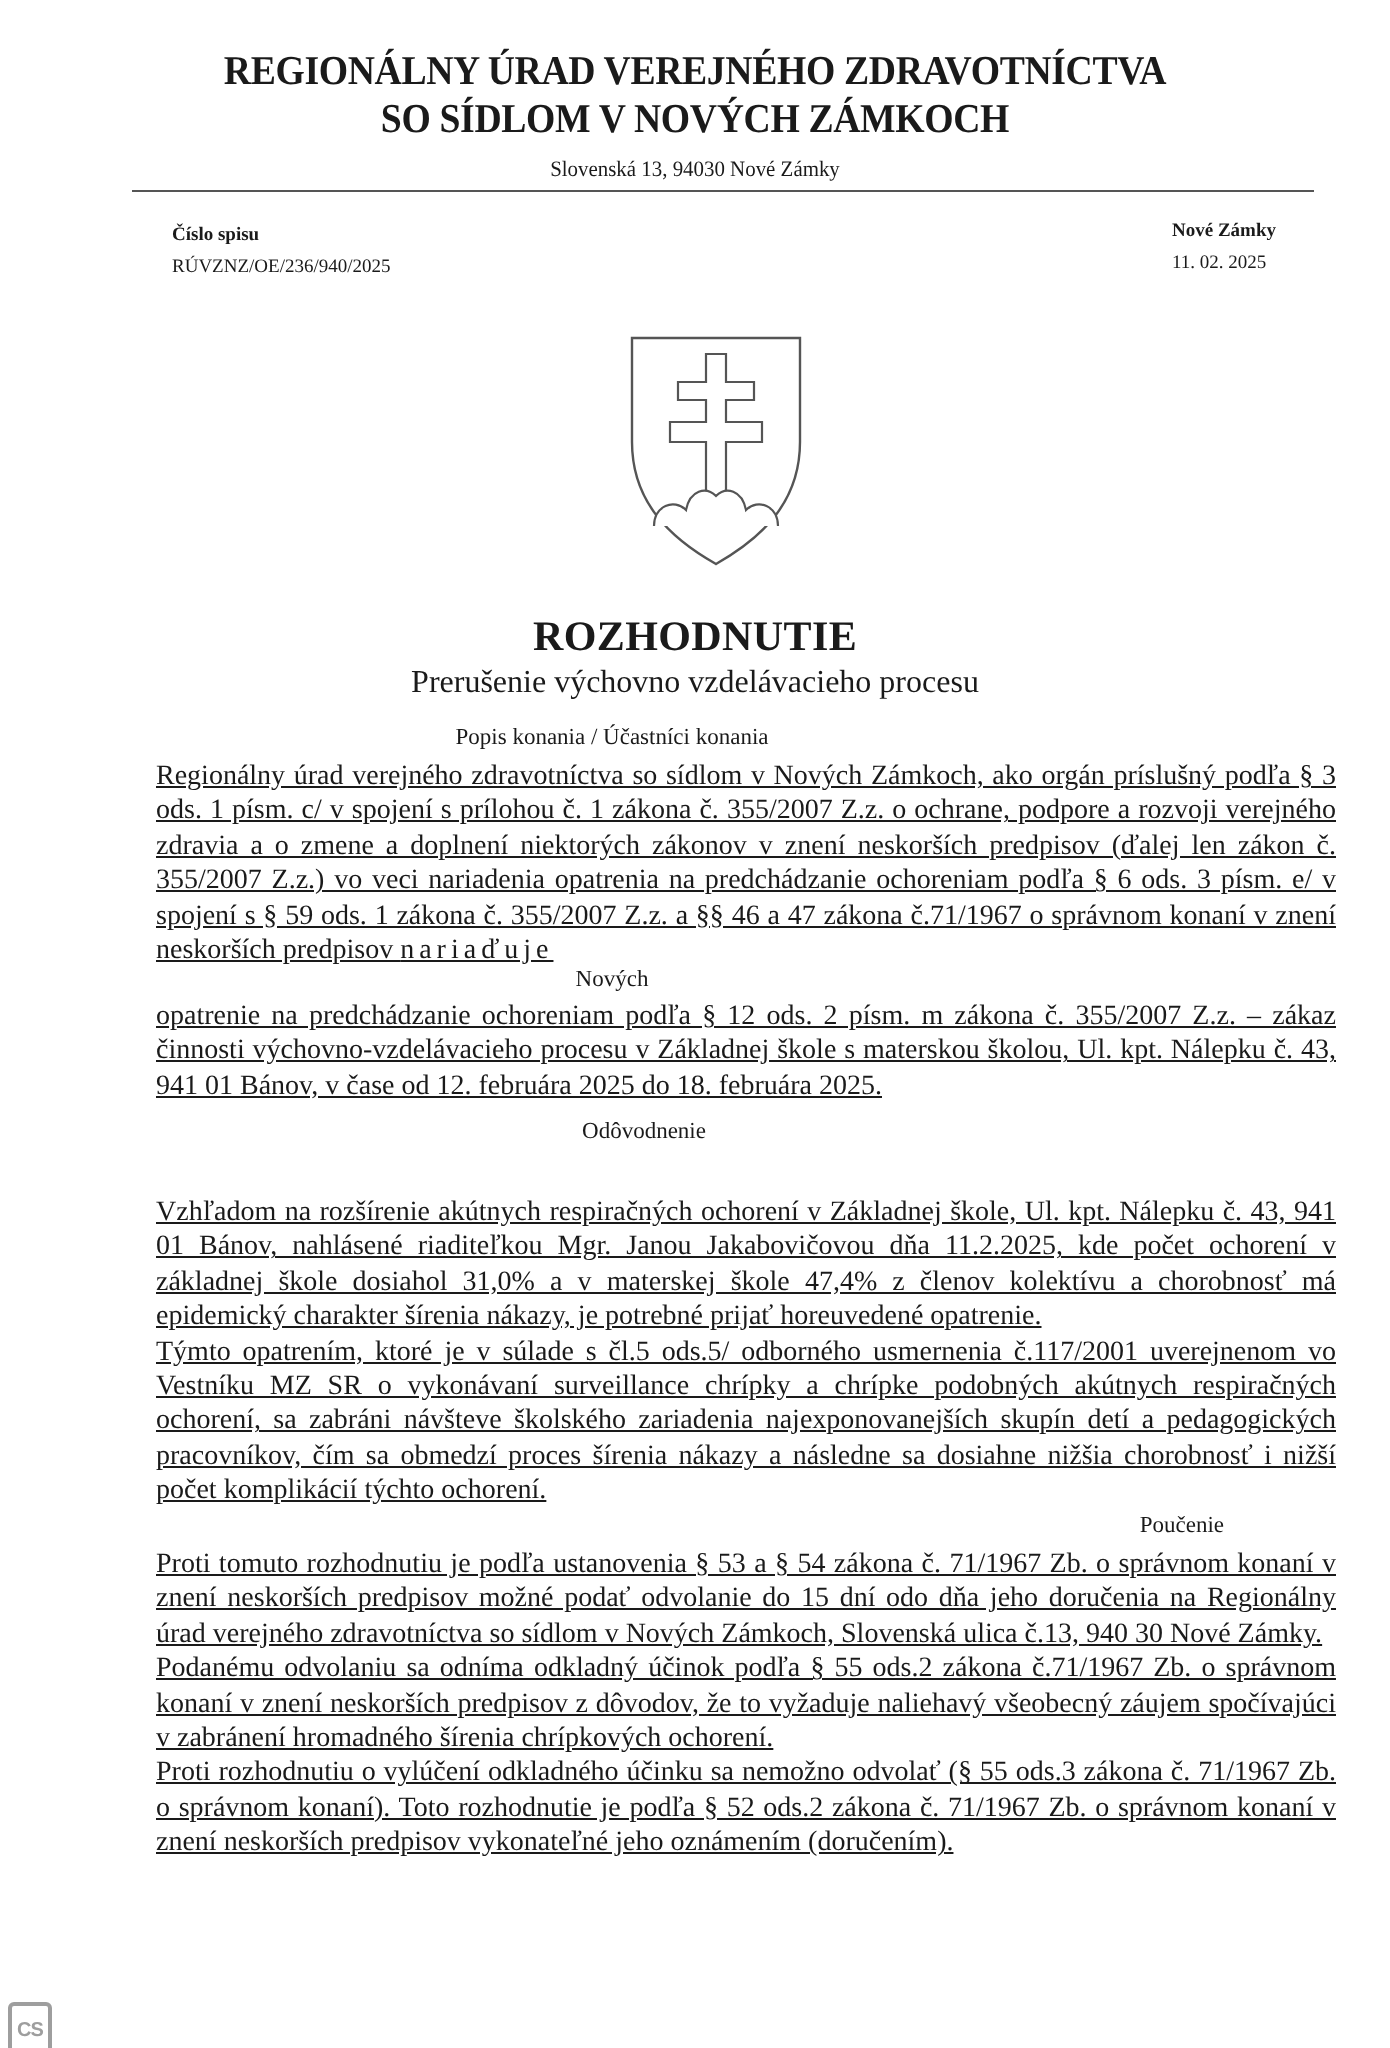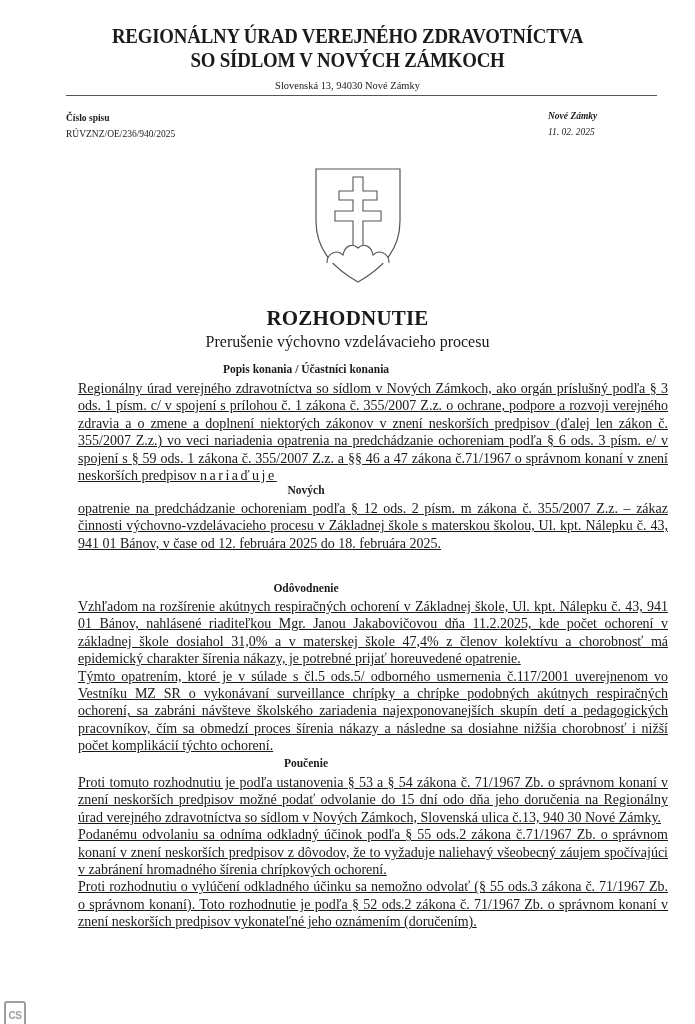--- a/index.html
+++ b/index.html
@@ -13,47 +13,47 @@
       font-weight: bold; font-size: 20.5px; letter-spacing: -0.2px; line-height: 24px;
       transform: scaleX(0.92); transform-origin: center;
     }
     .hdr-l1 { top: 24px; }
     .hdr-l2 { top: 48px; }
     .hdr-addr {
       position: absolute; top: 79px; left: 0; width: 695px; text-align: center;
       font-size: 11px; transform: scaleX(0.95);
     }
     .hdr-rule { position: absolute; top: 95px; left: 66px; width: 591px; height: 0; border-top: 1px solid #555; }
-    .meta { position: absolute; font-size: 9.5px; line-height: 16px; }
+    .meta { position: absolute; font-size: 9.5px; line-height: 16px; margin-left: 20px; }
     .meta-left { left: 66px; top: 110px; }
-    .meta-right { left: 548px; top: 108px; font-style: italic; }
+    .meta-right { left: 566px; top: 108px; }
     .meta .lbl { font-weight: bold; }
     .crest { position: absolute; left: 313px; top: 163px; width: 90px; height: 122px; }
     .doc-title {
       position: absolute; top: 306px; left: 0; width: 695px; text-align: center;
       font-weight: bold; font-size: 21px; letter-spacing: 0.2px;
     }
     .doc-subtitle {
       position: absolute; top: 333px; left: 0; width: 695px; text-align: center; font-size: 16px;
     }
     .section-h {
-      position: absolute; left: 0; width: 612px; text-align: center; font-weight: bold; font-size: 11.5px;
+      position: absolute; left: 0; width: 612px; text-align: center; font-weight: normal; font-size: 11.5px;
     }
     .para {
       position: absolute; left: 78px; width: 590px; font-size: 14px; line-height: 17.4px;
       text-align: justify; margin: 0; text-decoration: underline;
     }
     .para p { margin: 0; }
     .sec1-h { top: 363px; }
     .sec1-p { top: 380px; }
     .sec2-h { top: 484px; }
     .sec2-p { top: 500px; }
-    .sec3-h { top: 582px; }
+    .sec3-h { top: 560px; padding-left: 16px; }
     .sec3-p { top: 598px; }
-    .sec4-h { top: 757px; }
+    .sec4-h { top: 757px; text-align: right; }
     .sec4-p { top: 774px; }
     .spaced { letter-spacing: 2.5px; }
     .scanner {
       position: absolute; left: 4px; top: 988px; height: 26px; display: flex; align-items: center;
       font-family: "Liberation Sans", "DejaVu Sans", sans-serif; color: #9e9e9e; font-size: 19px;
     }
     .cs-logo {
       width: 22px; height: 28px; border: 2px solid #9e9e9e; border-radius: 3px; box-sizing: border-box;
       display: flex; align-items: center; justify-content: center; font-size: 10px; font-weight: bold;
       margin-right: 5px; letter-spacing: -0.5px; margin-top: 28px;

